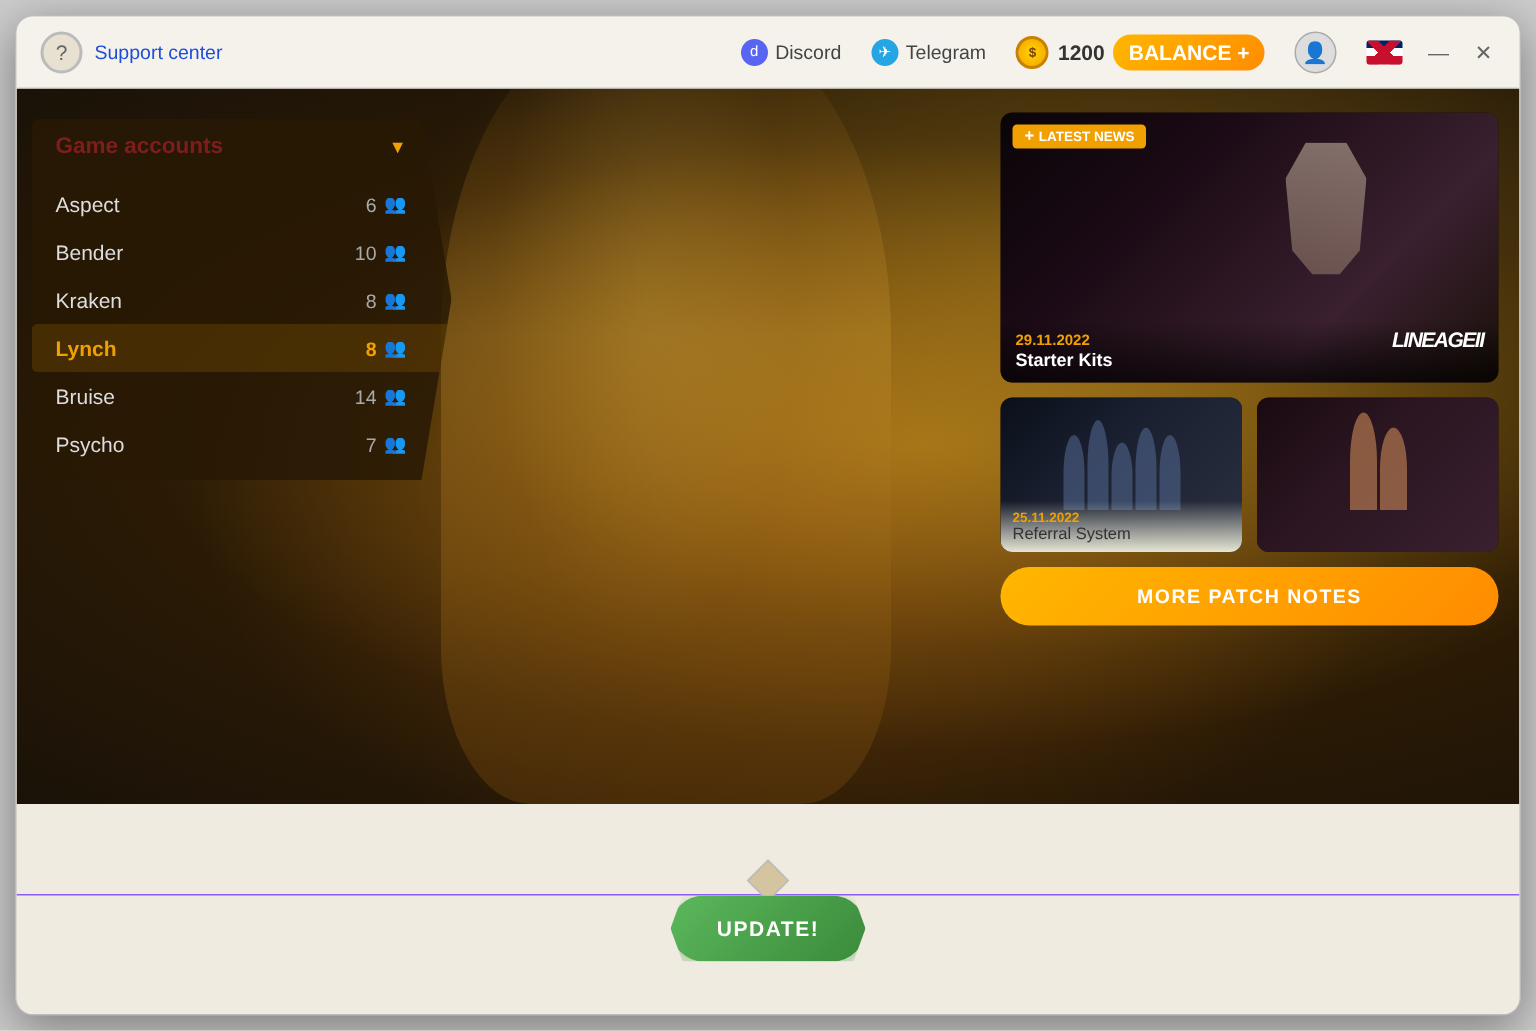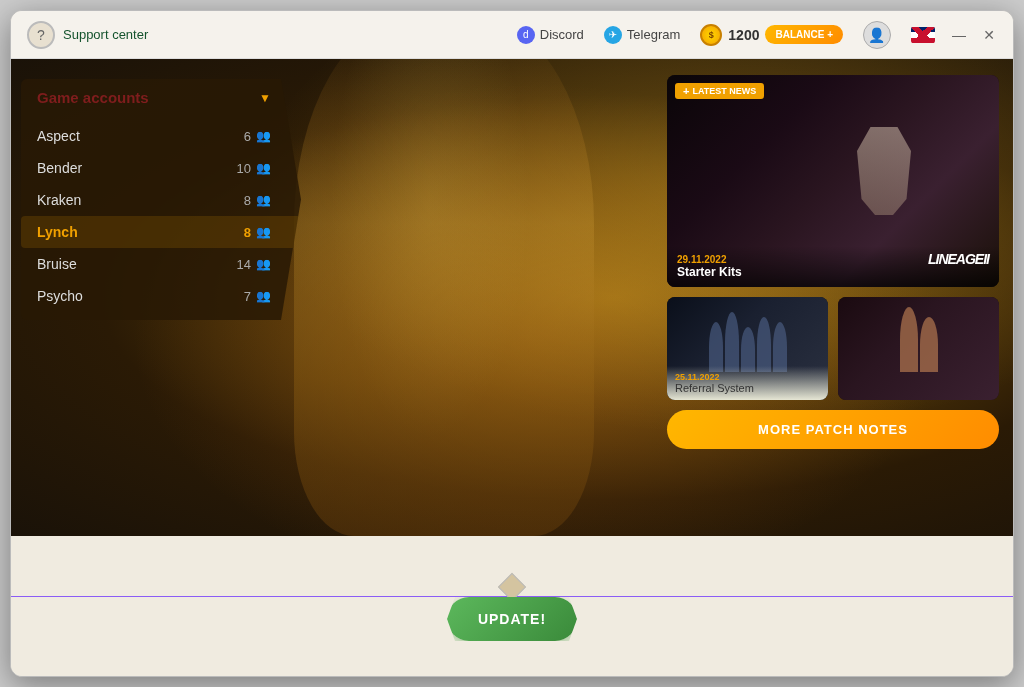--- a/index.html
+++ b/index.html
@@ -47,21 +47,21 @@
       background: #e8e0d0;
       border: 2px solid #bbb;
       display: flex;
       align-items: center;
       justify-content: center;
       font-size: 14px;
       color: #666;
     }
     .support-label {
       font-size: 13px;
-      color: #14532d;
+      color: #1d4ed8;
     }
     .titlebar-nav {
       display: flex;
       align-items: center;
       gap: 20px;
     }
     .nav-item {
       display: flex;
       align-items: center;
       gap: 5px;
@@ -110,21 +110,21 @@
       font-weight: bold;
     }
     .balance-amount {
       font-size: 14px;
       font-weight: bold;
       color: #333;
     }
     .balance-btn {
       background: linear-gradient(135deg, #ffb700, #ff8c00);
       color: white;
-      font-size: 10px;
+      font-size: 14px;
       font-weight: bold;
       padding: 4px 10px;
       border-radius: 12px;
       border: none;
       cursor: pointer;
     }
     .profile-icon {
       width: 28px;
       height: 28px;
       border-radius: 50%;
@@ -316,21 +316,21 @@
       z-index: 10;
       display: flex;
       flex-direction: column;
       gap: 10px;
     }
     
     .news-card-large {
       background: #1a1008;
       border-radius: 8px;
       overflow: hidden;
-      height: 212px;
+      height: 180px;
       position: relative;
       cursor: pointer;
     }
     .news-card-large-bg {
       position: absolute;
       inset: 0;
       background: linear-gradient(135deg, #0a0508 0%, #1a0a15 30%, #2a1520 50%, #3a2030 70%, #1a1008 100%);
     }
     .news-badge {
       position: absolute;

